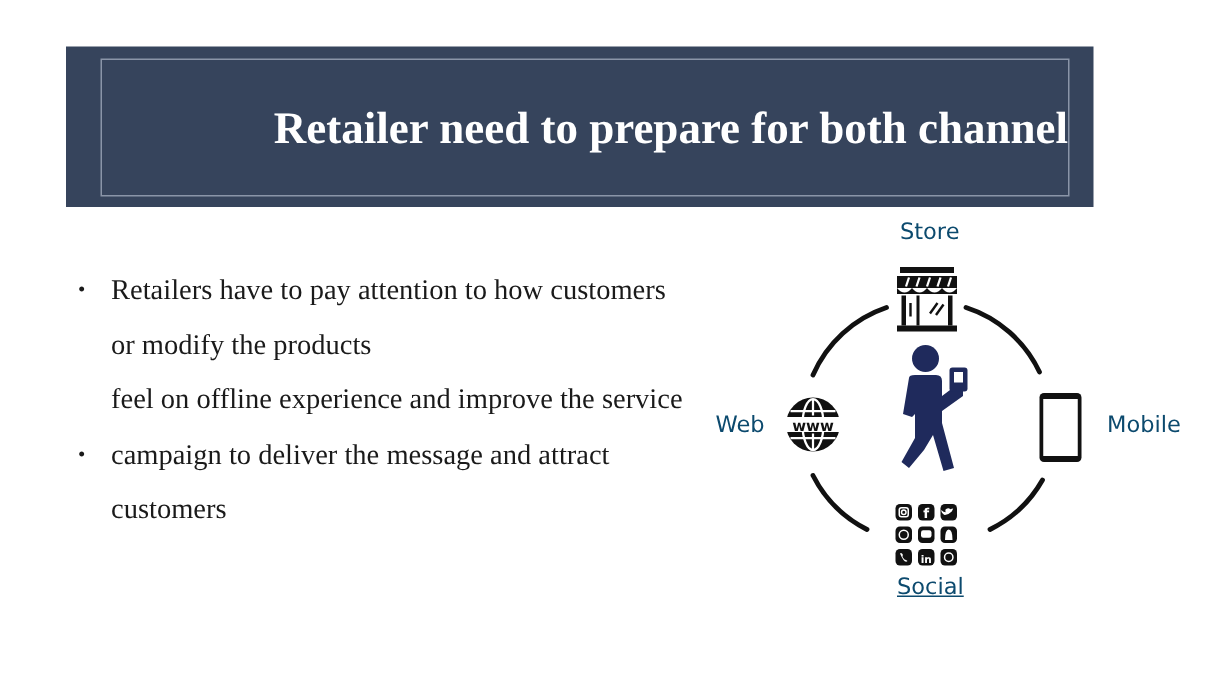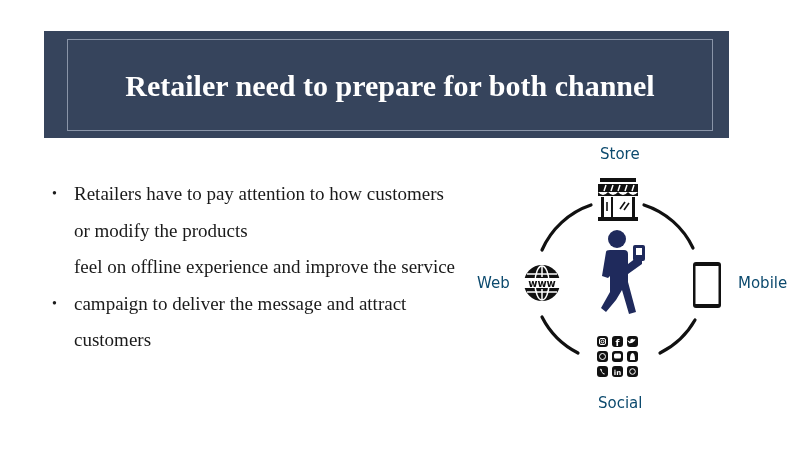--- a/index.html
+++ b/index.html
@@ -7,21 +7,21 @@
       width: 806px; height: 453px; background: #ffffff; position: relative; overflow: hidden;
       font-family: "Liberation Serif", serif;
     }
     .header-band {
       position: absolute; left: 44px; top: 31px; width: 685px; height: 107px;
       background: #36445c;
     }
     .header-inner {
       position: absolute; left: 23px; top: 8px; width: 646px; height: 92px;
       border: 1px solid #8a95a8; box-sizing: border-box;
-      display: flex; align-items: center; justify-content: center;
+      display: flex; align-items: center; justify-content: flex-end;
     }
     .title {
       color: #ffffff; font-family: "Liberation Serif", serif; font-weight: bold;
       font-size: 30px; letter-spacing: 0px; margin-top: 2px;
     }
     .bullets {
       position: absolute; left: 48px; top: 176px; width: 440px;
       list-style: none; margin: 0; padding: 0;
       font-family: "Liberation Serif", serif; font-size: 19px; color: #1a1a1a;
       line-height: 36.5px;
@@ -139,14 +139,14 @@
         <path d="M 33 24 q 0 -7 2.5 -7 q 2.5 0 2.5 7 Z"></path>
         <path d="M 3 33 q 1 -1 2 1 q -1 1 1 3 q 1 0 2 1 q -2 2 -5 -5 Z"></path>
         <text x="20.5" y="39" font-size="7">in</text>
       </g>
     </g>
   </svg>
 
   <span class="label" style="left:130px; top:5px;">Store</span>
   <span class="label" style="left:7px; top:134px;">Web</span>
   <span class="label" style="left:268px; top:134px;">Mobile</span>
-  <span class="label" style="left:128px; top:254px;">Social</span>
+  <span class="label" style="left:128px; top:242px;text-decoration:underline;">Social</span>
 </div>
 
 </body></html>

